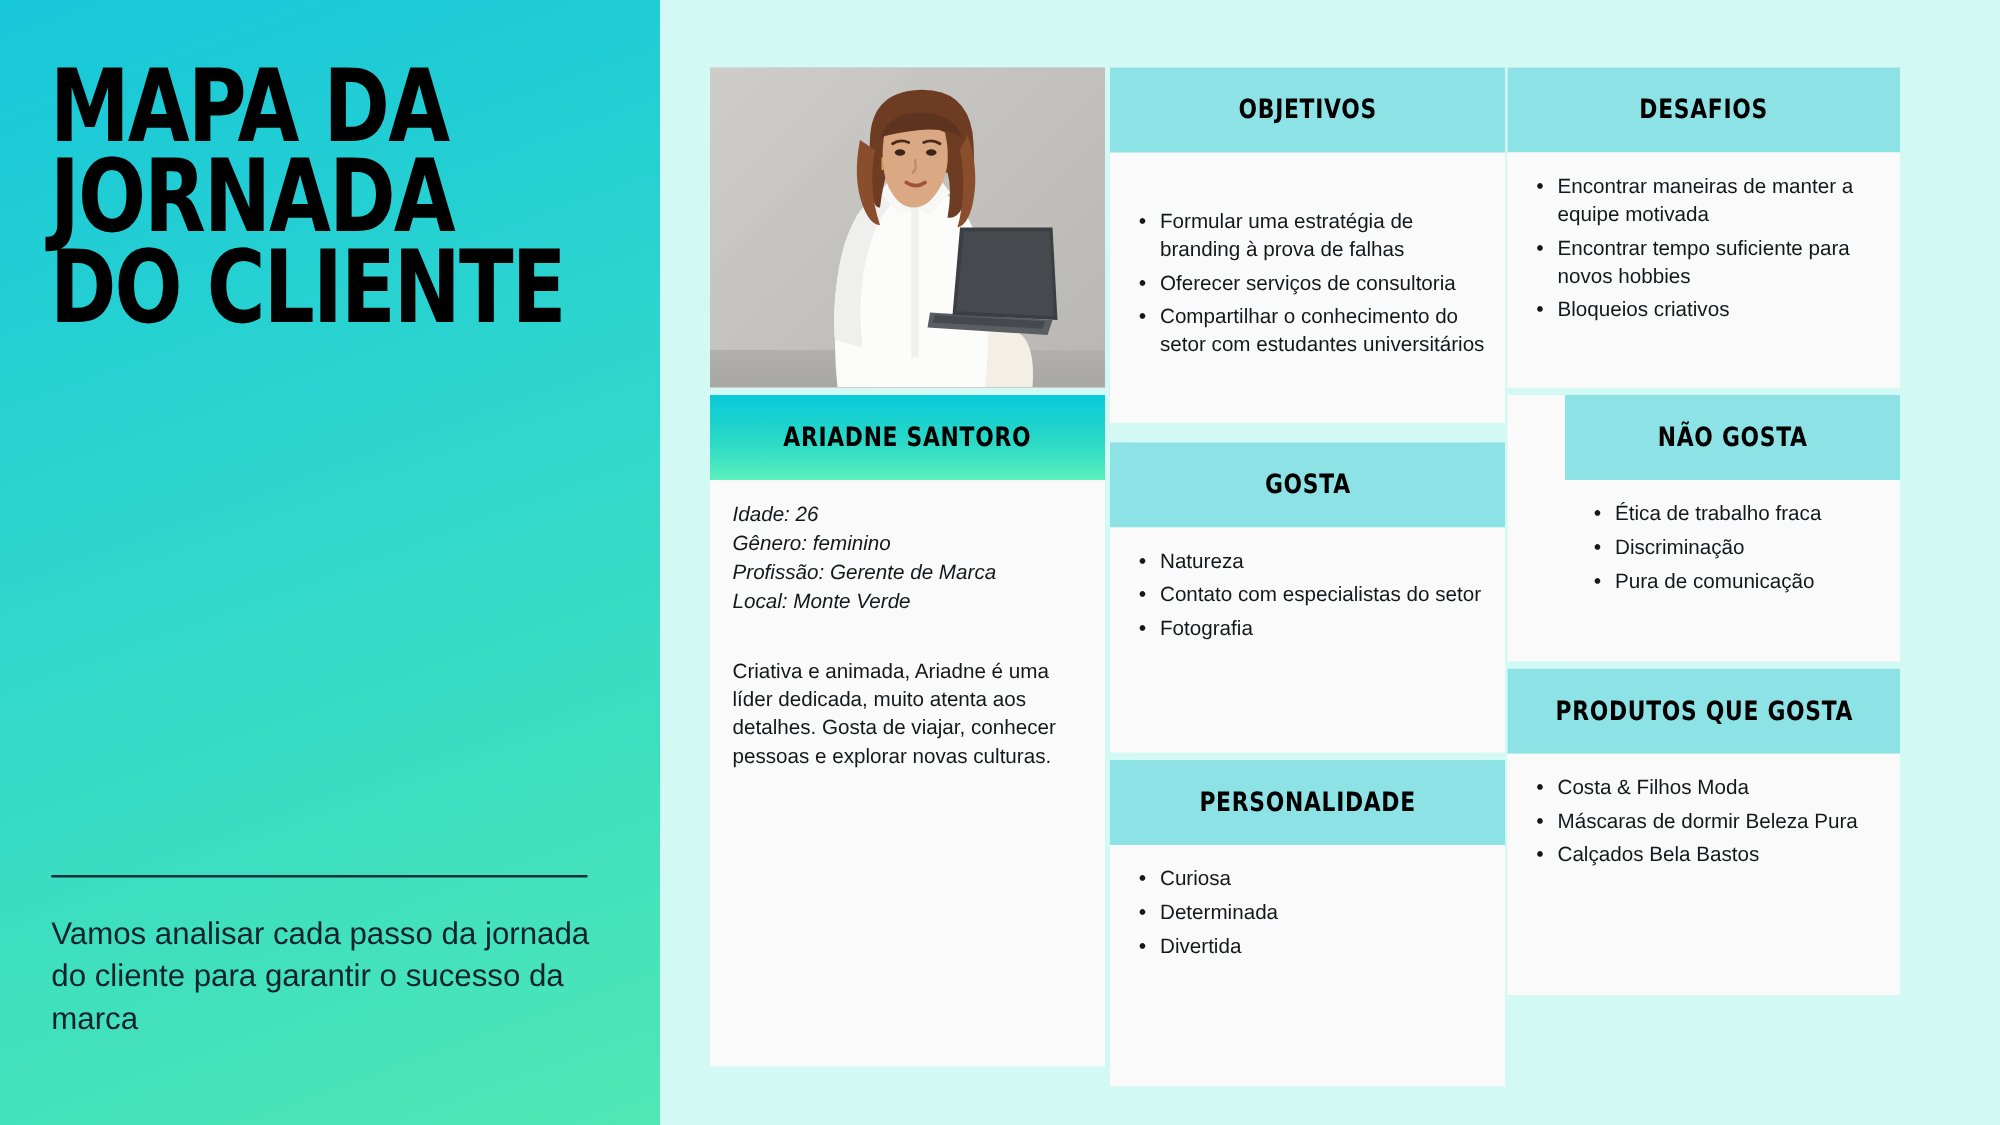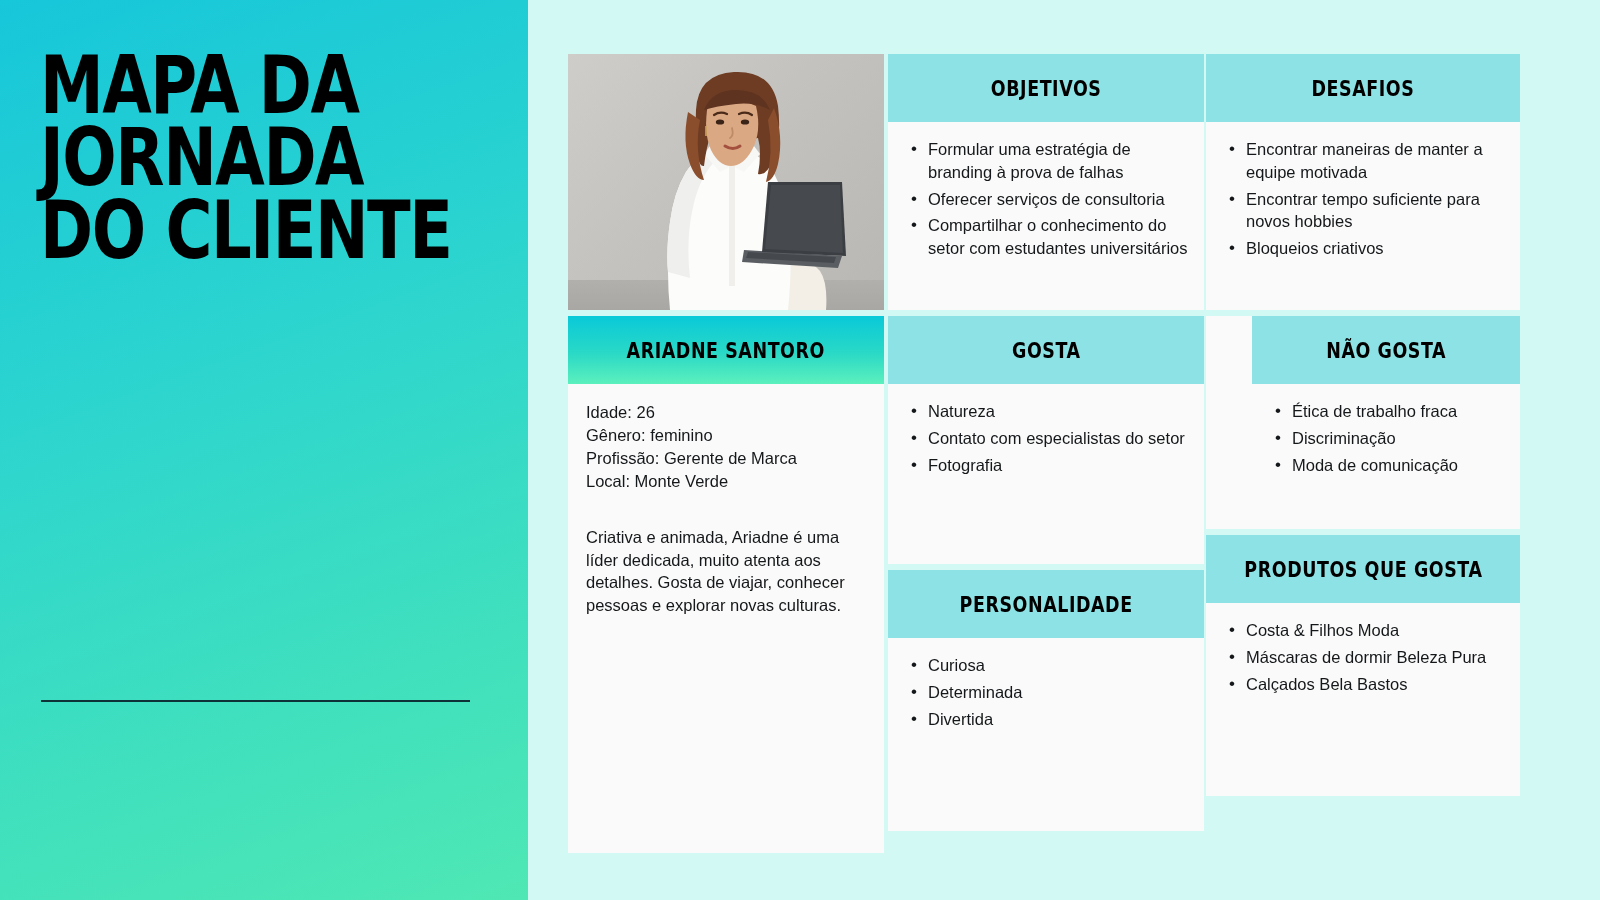--- a/index.html
+++ b/index.html
@@ -101,35 +101,36 @@
     position:absolute;left:0;right:0;bottom:0;height:30px;
     background:linear-gradient(180deg,#b2b0ac 0%,#a9a7a3 100%);
   }
   .photo svg{position:absolute;inset:0;}
 
   
   .persona-body{
     background:#fafafa;padding:18px 16px 14px 18px;
     font-size:16.5px;line-height:1.33;color:#15181a;
   }
-  .persona-body .meta div{margin-bottom:1px;}
+  .persona-body .meta div{margin-bottom:1px;font-style:italic;}
   .persona-body .desc{margin-top:33px;line-height:1.38;}
 </style>
 </head>
 <body>
 
 <div id="poster">
 
   <div class="left-panel">
     <div class="title-block">
       <div class="title-line">MAPA DA</div>
       <div class="title-line">JORNADA</div>
       <div class="title-line">DO CLIENTE</div>
     </div>
     <div class="rule"></div>
+    <div class="tagline">Vamos analisar cada passo da jornada do cliente para garantir o sucesso da marca</div>
   </div>
 
   <div class="board">
 
     <div class="col col-a">
 
       <div class="card">
         <div class="photo">
           <div class="wall"></div>
           <div class="floor"></div>
@@ -196,30 +197,30 @@
       </div>
 
     </div>
 
     <div class="col col-b">
 
       <div class="card">
         <div class="card-head">
           <span class="htxt">OBJETIVOS</span>
         </div>
-        <div class="card-body" style="height:188px;">
+        <div class="card-body" style="height:188px;margin-top:28px;">
           <ul class="bullets">
             <li>Formular uma estratégia de branding à prova de falhas</li>
             <li>Oferecer serviços de consultoria</li>
             <li>Compartilhar o conhecimento do setor com estudantes universitários</li>
           </ul>
         </div>
       </div>
 
-      <div class="card" style="margin-top:6px;border-radius:22px;">
+      <div class="card" style="margin-top:16px;border-radius:22px;">
         <div class="card-head">
           <span class="htxt">GOSTA</span>
         </div>
         <div class="card-body" style="height:180px;">
           <ul class="bullets">
             <li>Natureza</li>
             <li>Contato com especialistas do setor</li>
             <li>Fotografia</li>
           </ul>
         </div>
@@ -256,21 +257,21 @@
       </div>
 
       <div class="card" style="margin-top:6px;padding-left:46px;">
         <div class="card-head">
           <span class="htxt">NÃO GOSTA</span>
         </div>
         <div class="card-body" style="height:145px;">
           <ul class="bullets">
             <li>Ética de trabalho fraca</li>
             <li>Discriminação</li>
-            <li>Moda de comunicação</li>
+            <li>Pura de comunicação</li>
           </ul>
         </div>
       </div>
 
       <div class="card" style="margin-top:6px;">
         <div class="card-head">
           <span class="htxt">PRODUTOS QUE GOSTA</span>
         </div>
         <div class="card-body" style="height:193px;">
           <ul class="bullets">

